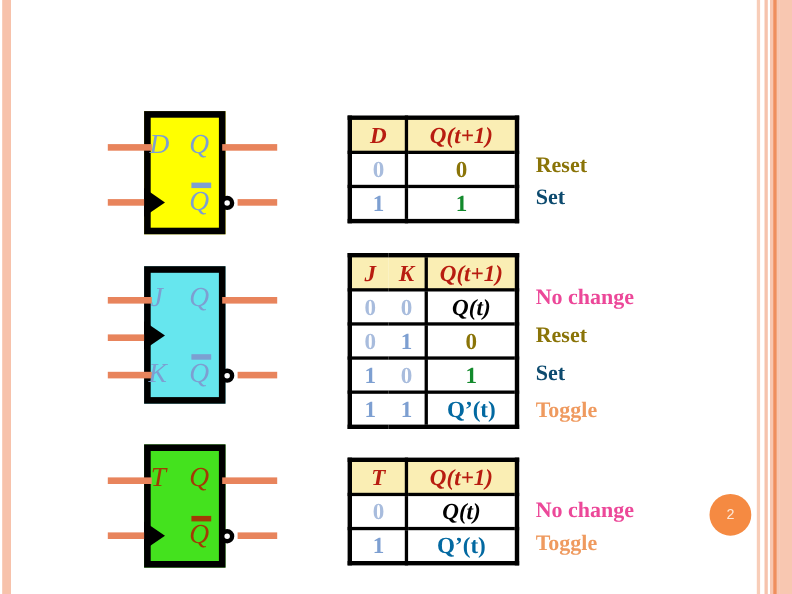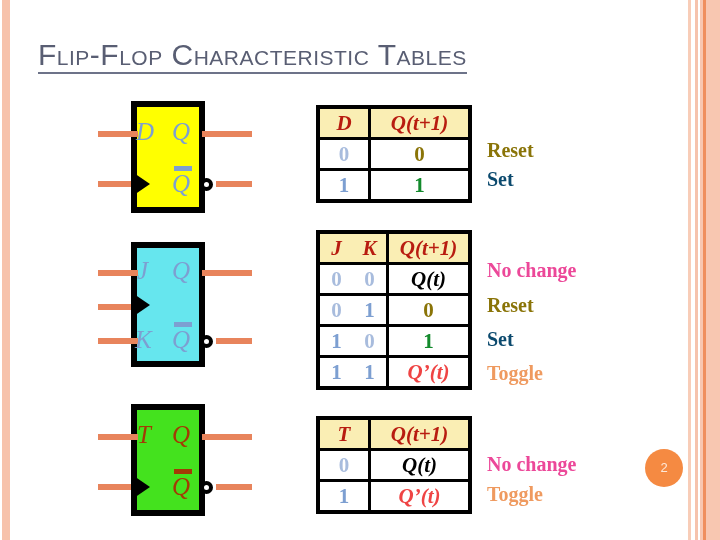--- a/index.html
+++ b/index.html
@@ -126,21 +126,21 @@
   .tbl td.hd.nodiv-r { border-right: none; }
   .tbl td.cell { background: #ffffff; }
   .tbl td.nodiv-l { border-left: none; }
   .tbl td.nodiv-r { border-right: none; }
 
   .v0 { color: #a8bcdd; }
   .v1 { color: #7d9fd1; }
   .o0 { color: #8a7408; }
   .o1 { color: #138a2c; }
   .qt { color: #000000; font-style: italic; }
-  .qpt{ color: #ef4444; font-style: italic; }
+  .qpt{ color: #0369a1; }
 
   
   .note {
     position: absolute;
     font-family: "Liberation Serif", serif;
     font-size: 20px;
     font-weight: bold;
     white-space: nowrap;
   }
   .n-black  { color: #ec4899; }
@@ -169,21 +169,20 @@
 
 <div id="slide">
 
   <div class="stripe stripe-left-thin"></div>
   <div class="stripe stripe-right-a"></div>
   <div class="stripe stripe-right-b"></div>
   <div class="stripe stripe-right-c"></div>
   <div class="stripe stripe-right-d"></div>
   <div class="stripe stripe-right-e"></div>
 
-  <div id="title"><span class="ul">Flip-Flop Characteristic Tables</span></div>
 
   <div class="ff">
     <div class="ff-box ff-d" style="left:131px; top:101px; width:74px; height:112px;"></div>
     <div class="wire" style="left:98px;  top:131px; width:40px;"></div>
     <div class="wire" style="left:98px;  top:181px; width:40px;"></div>
     <div class="wire" style="left:202px; top:131px; width:50px;"></div>
     <div class="wire" style="left:216px; top:181px; width:36px;"></div>
     <div class="clk-tri" style="left:131px; top:171px;"></div>
     <div class="bubble" style="left:200px; top:178px;"></div>
     <div class="pin pin-blue" style="left:136px; top:118px;">D</div>

